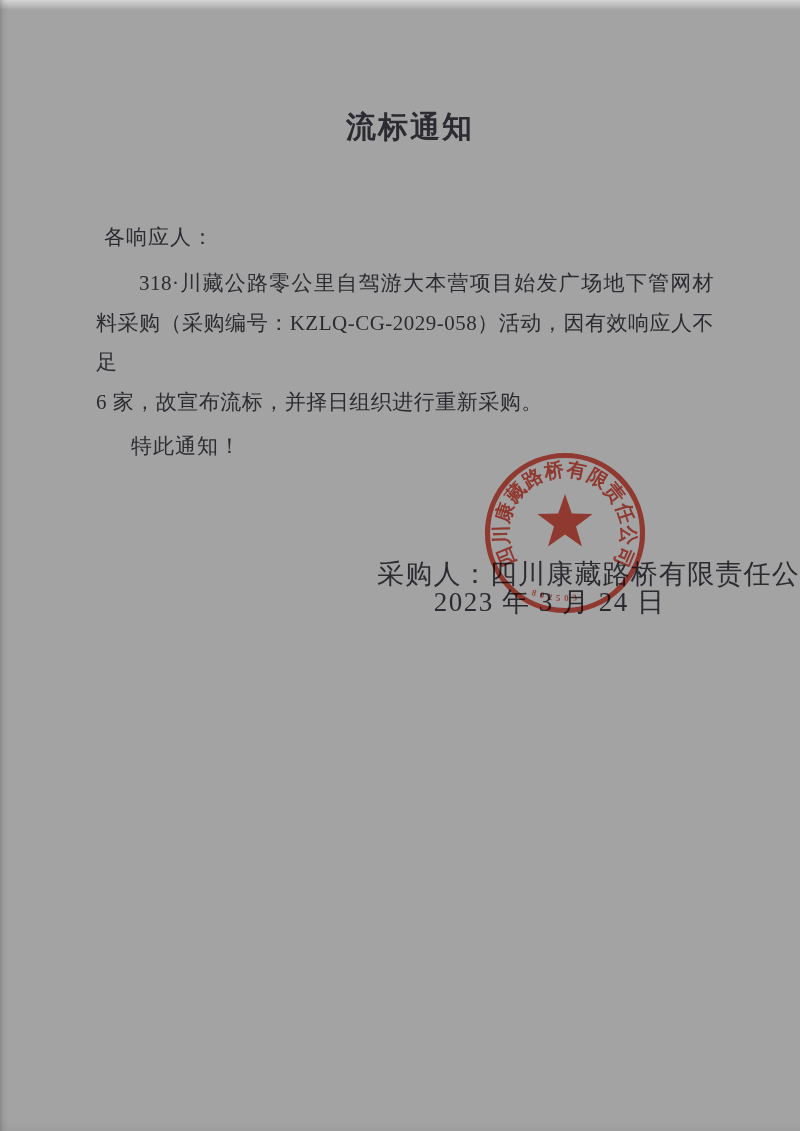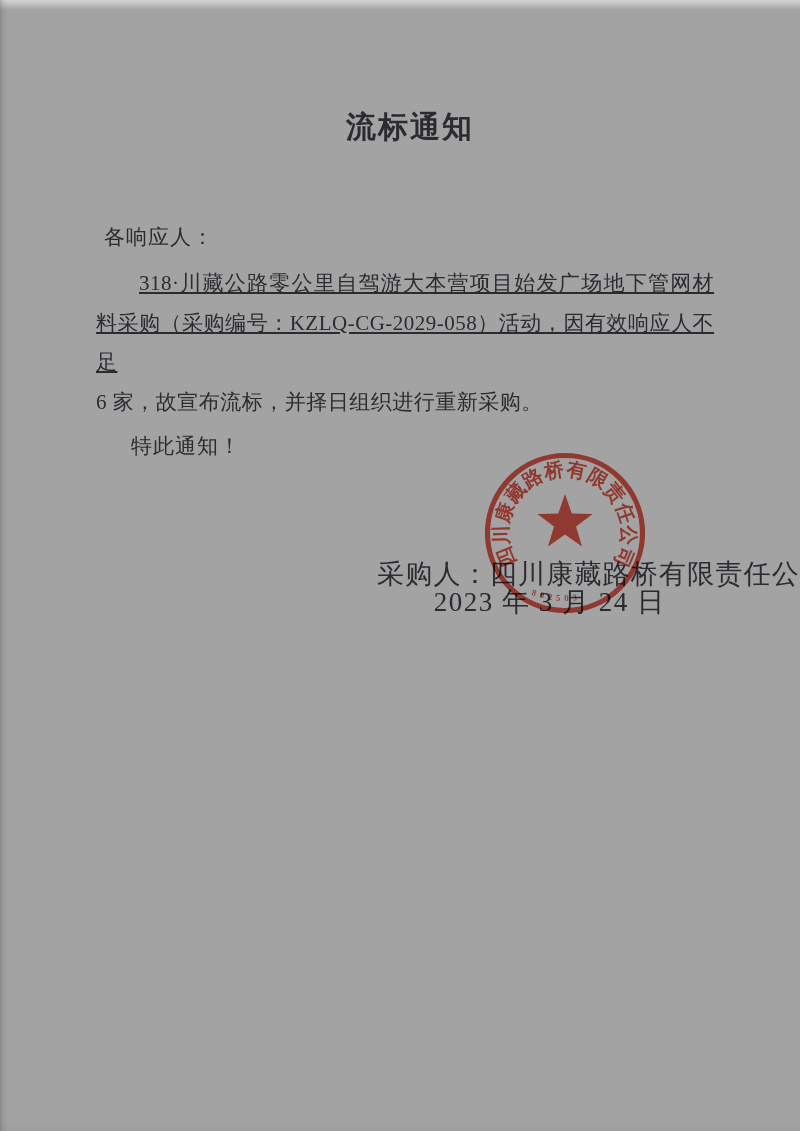--- a/index.html
+++ b/index.html
@@ -26,21 +26,21 @@
     font-size:30px;font-weight:bold;letter-spacing:2px;
   }
   .salutation{
     position:absolute;left:104px;top:203px;
     font-size:21px;letter-spacing:1px;margin-top:20px;
   }
   .body-para{
     position:absolute;left:96px;top:264px;width:618px;
     font-size:21px;line-height:39.5px;letter-spacing:.5px;
   }
-  .jline{text-align:justify;text-align-last:justify;text-decoration:underline;}
+  .jline{text-align:justify;text-align-last:justify;}
   .indent-first{padding-left:43px;}
   .lline{text-align:left;}
   .closing{
     position:absolute;left:131px;top:408px;
     font-size:21px;letter-spacing:1px;margin-top:24px;
   }
   .sig-line{
     position:absolute;left:377px;top:556px;
     font-size:27px;letter-spacing:1.2px;white-space:nowrap;
   }

